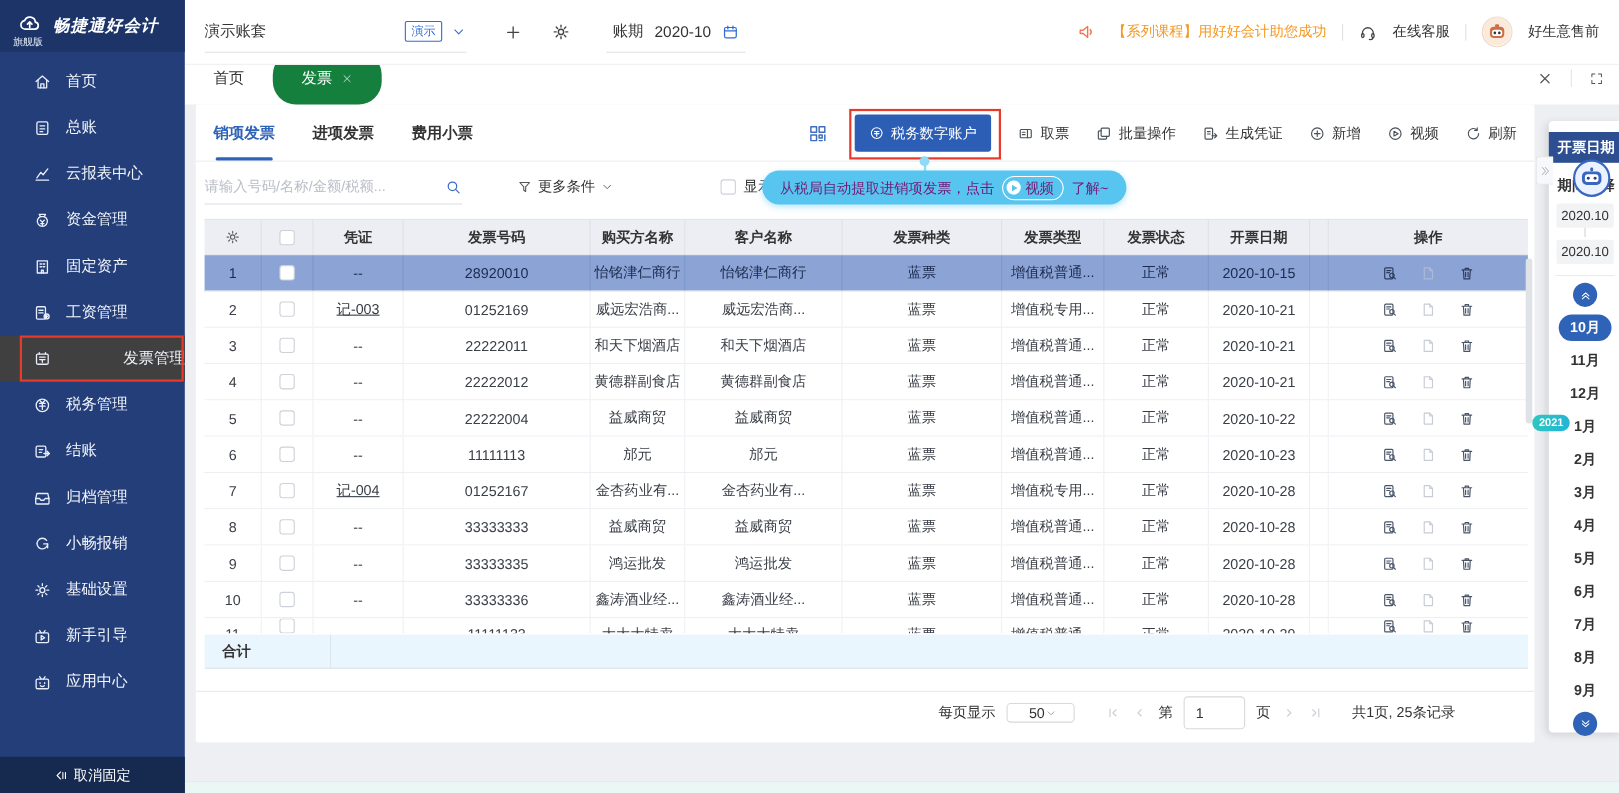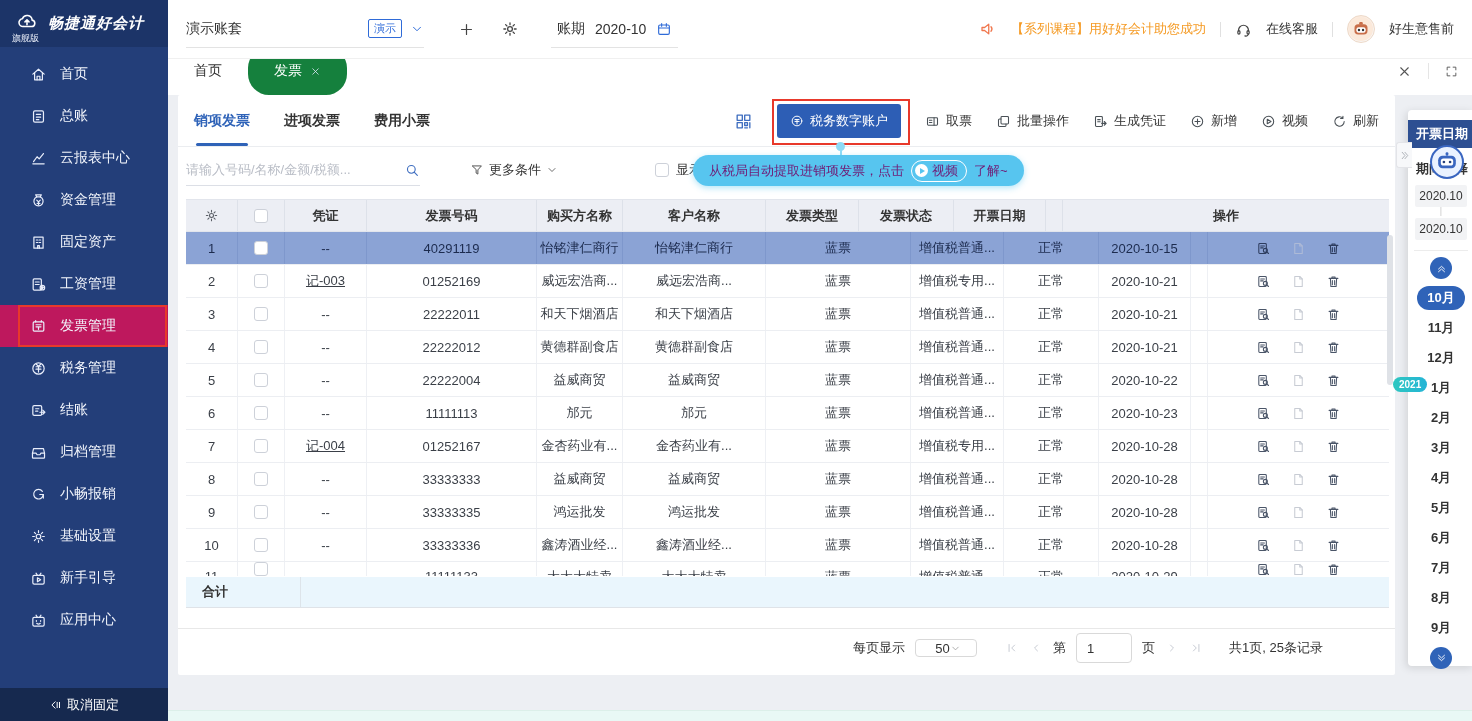--- a/index.html
+++ b/index.html
@@ -10,21 +10,21 @@
   
   .sidebar { position:absolute; left:0; top:0; width:168px; height:721px; background:#233e79; color:#fff; z-index:30; }
   .logo { height:47px; background:#1c3468; display:flex; align-items:center; padding:0 10px 0 16px; position:relative; }
   .logo-icon { width:22px; height:22px; color:#fff; margin-right:10px; margin-top:-6px; }
   .logo-name { font-size:15px; font-weight:bold; letter-spacing:1px;font-style:italic; }
   .logo-edition { position:absolute; left:12px; top:32px; font-size:9px; color:#e8edf8; }
   .menu { padding-top:6px; }
   .menu-item { height:42px; display:flex; align-items:center; padding-left:30px; font-size:14px; cursor:pointer; position:relative; }
   .menu-item .mi-icon { width:17px; height:17px; color:#e9eefb; margin-right:13px; }
   .menu-item .mi-label { color:#f2f5fc; }
-  .menu-item.active { background:#be185d; }
+  .menu-item.active { background:#404040;justify-content:space-between; }
   .menu-item.annotated::after { content:''; position:absolute; left:18px; right:1px; top:0; bottom:0; border:2px solid #e8392b; pointer-events:none; }
   .unpin { position:absolute; bottom:0; left:0; width:168px; height:33px; background:#16294f; display:flex; align-items:center; justify-content:center; gap:4px; font-size:13px; color:#fff; cursor:pointer; }
   .unpin .icon { width:14px; height:14px; }
 
   
   .topbar { position:absolute; left:168px; top:0; width:1304px; height:59px; background:#fff; display:flex; align-items:center; padding:0 18px; border-bottom:1px solid #f0f0f0; z-index:20; }
   .acct-group { display:flex; align-items:center; width:238px; height:38px; border-bottom:1px solid #e3e3e3; }
   .acct-name { font-size:14px; color:#333; }
   .demo-badge { margin-left:auto; font-size:11px; color:#2f6bd8; border:1px solid #2f6bd8; border-radius:2px; padding:1px 5px; }
   .acct-caret { width:14px; height:14px; color:#2f6bd8; margin-left:8px; }
@@ -570,37 +570,38 @@
             </svg>
           </span>
         </div>
       <div class="th c-check">
           <span class="cb"></span>
         </div>
       <div class="th c-voucher">凭证</div>
       <div class="th c-number">发票号码</div>
       <div class="th c-buyer">购买方名称</div>
       <div class="th c-customer">客户名称</div>
+      <div class="th c-kind">发票种类</div>
       <div class="th c-type">发票类型</div>
       <div class="th c-status">发票状态</div>
       <div class="th c-date">开票日期</div>
       <div class="th c-gap"></div>
       <div class="th c-ops">操作</div>
     </div>
     <div class="tbody">
 
         <div class="trow selected">
           <div class="td c-idx">1</div>
           <div class="td c-check">
             <span class="cb"></span>
           </div>
           <div class="td c-voucher">
             <span class="voucher">--</span>
           </div>
-          <div class="td c-number">40291119</div>
+          <div class="td c-number">28920010</div>
           <div class="td c-buyer">怡铭津仁商行</div>
           <div class="td c-customer">怡铭津仁商行</div>
           <div class="td c-kind">蓝票</div>
           <div class="td c-type">增值税普通...</div>
           <div class="td c-status">正常</div>
           <div class="td c-date">2020-10-15</div>
           <div class="td c-gap"></div>
           <div class="td c-ops">
             <span class="icon op-icon">
               <svg viewBox="0 0 24 24" fill="none" stroke="currentColor" stroke-width="1.7" stroke-linecap="round" stroke-linejoin="round">

